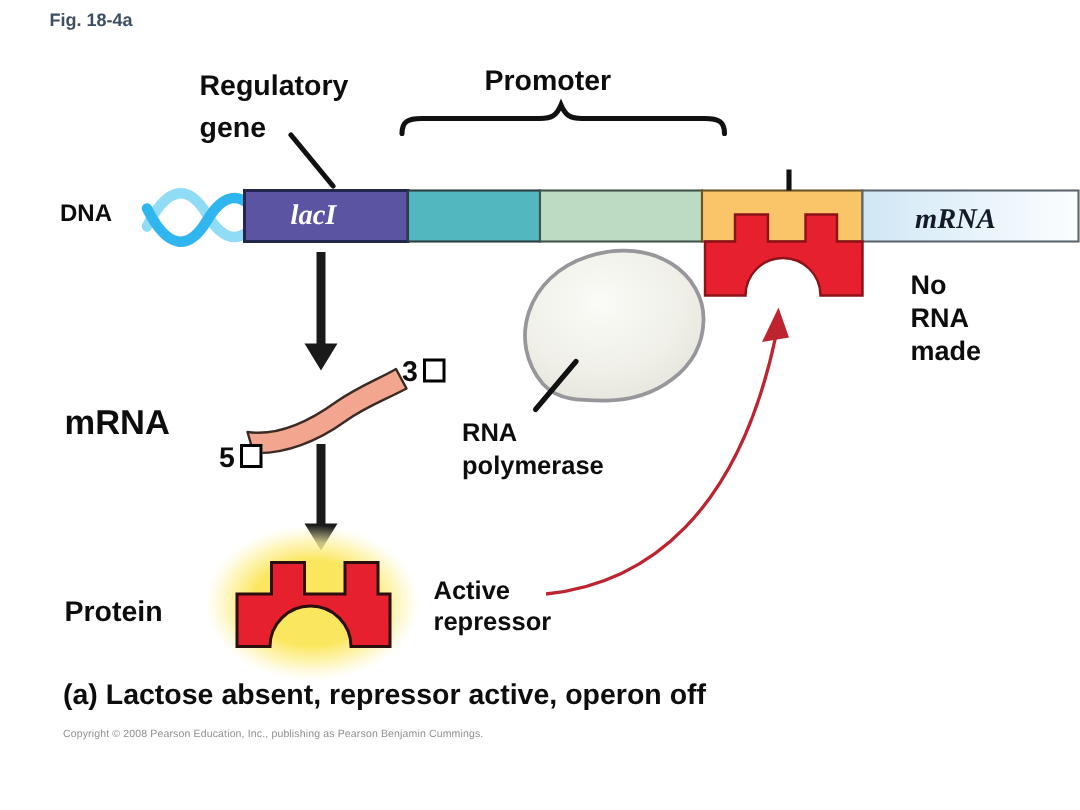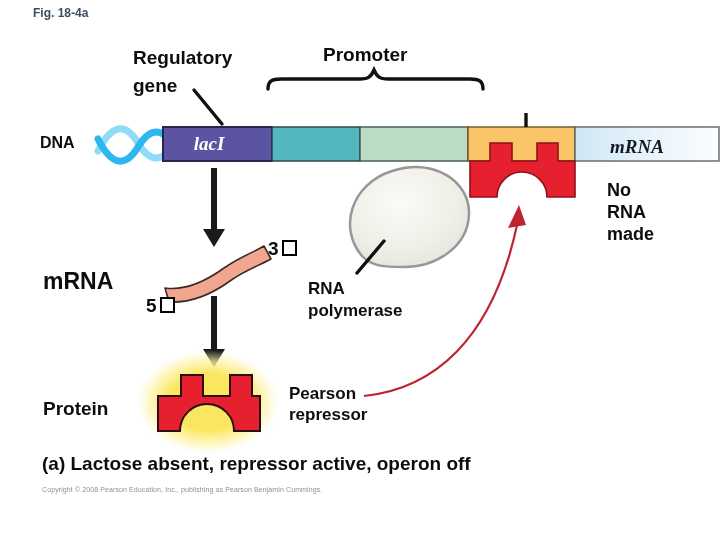--- a/index.html
+++ b/index.html
@@ -108,21 +108,21 @@
   <div class="lbl" style="left:43px;top:268px;font-size:23px">mRNA</div>
 
   <div class="lbl two-line" style="left:308px;top:278px;font-size:17px;line-height:22px">
     <div>RNA</div>
     <div>polymerase</div>
   </div>
 
   <div class="lbl" style="left:43px;top:398px;font-size:19px">Protein</div>
 
   <div class="lbl two-line" style="left:289px;top:383px;font-size:17px;line-height:21px">
-    <div>Pearson</div>
+    <div>Active</div>
     <div>repressor</div>
   </div>
 
   <div class="caption-lbl" style="left:42px;top:453px">(a) Lactose absent, repressor active, operon off</div>
 
   <div class="copyright-lbl" style="left:42px;top:486px">Copyright © 2008 Pearson Education, Inc., publishing as Pearson Benjamin Cummings.</div>
 
 </div>
 
 </body></html>

